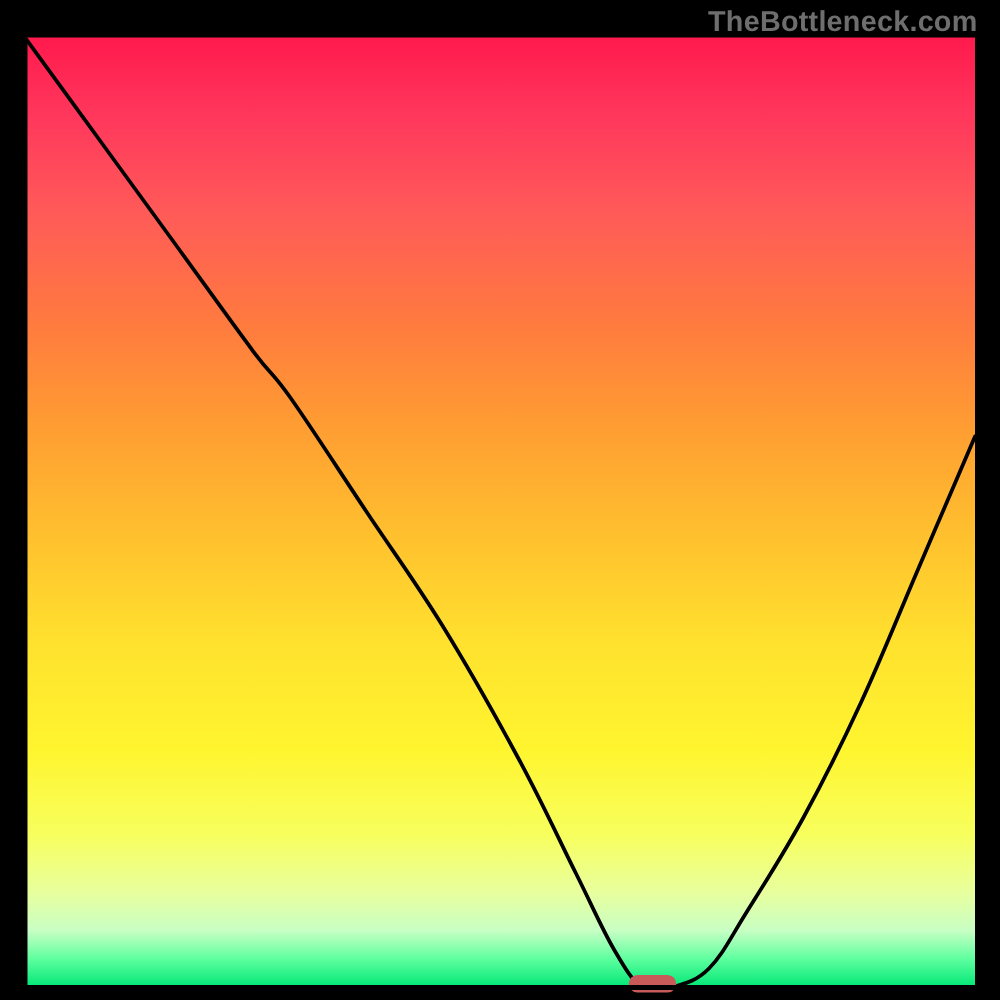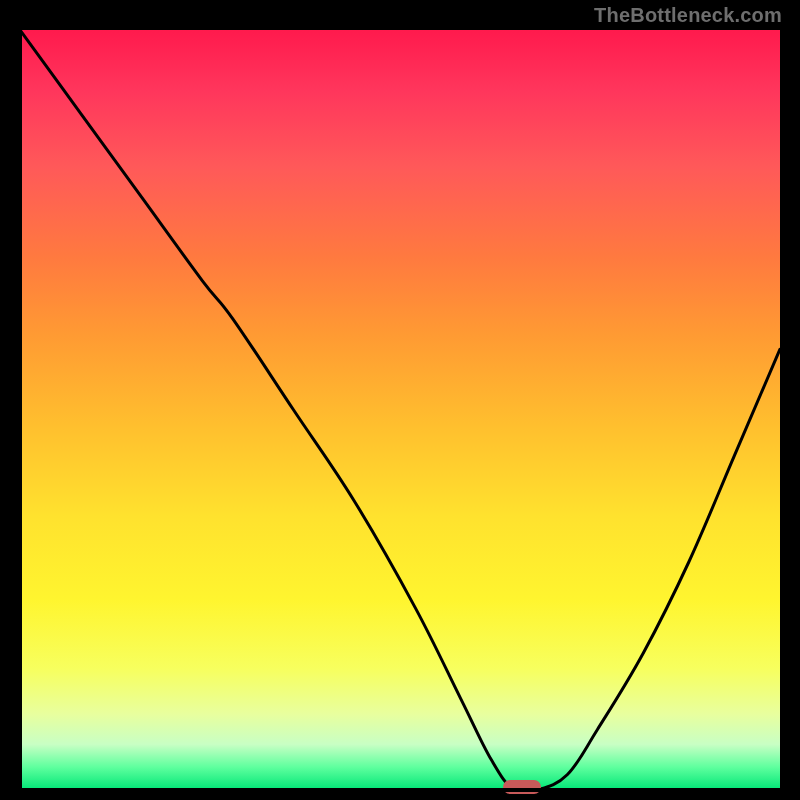--- a/index.html
+++ b/index.html
@@ -39,21 +39,21 @@
       #c8ffc4 94%,
       #5eff9e 97%,
       #00e676 100%
     );
   }
   .watermark {
     position: absolute;
     top: 4px;
     right: 18px;
     font-family: Arial, Helvetica, sans-serif;
-    font-size: 20px;
+    font-size: 23px;
     font-weight: 600;
     color: #6e6e6e;
     letter-spacing: 0.2px;
   }
   .curve-svg {
     position: absolute;
     left: 0;
     top: 0;
     width: 760px;
     height: 760px;

